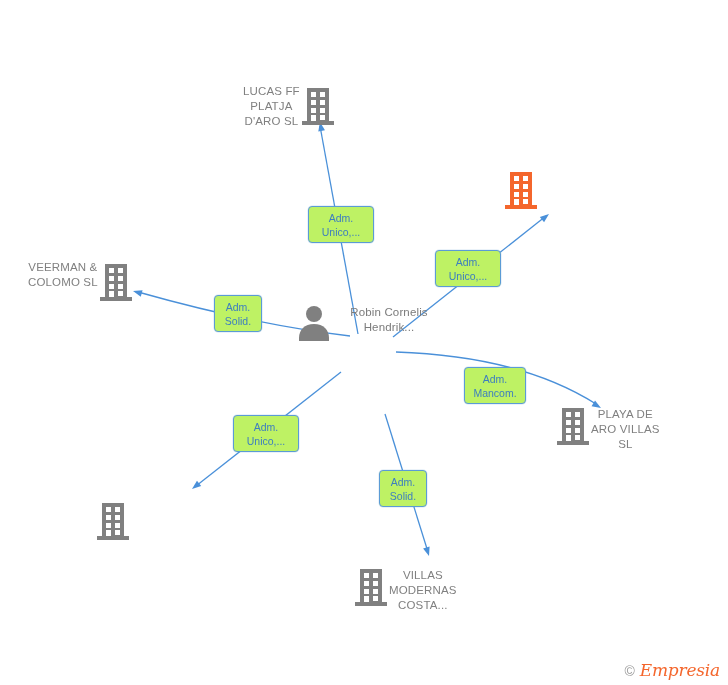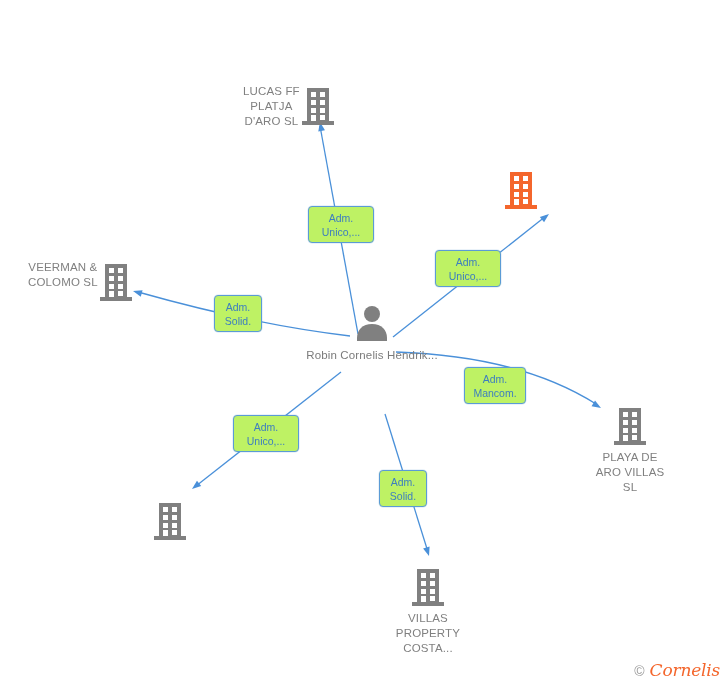--- a/index.html
+++ b/index.html
@@ -41,21 +41,21 @@
   }
   .node .glyph {
     display: block;
     height: 40px;
     line-height: 0;
   }
   .node .glyph svg { display: inline-block; vertical-align: top; }
   .node .caption { display: block; white-space: pre-line; }
   .node.label-above .caption { order: -1; }
   .node.label-above { display: flex; flex-direction: row; }
-  .node.label-below { display: flex; flex-direction: column; }
+  .node.label-below { display: flex; flex-direction: row; }
   .node.label-above .glyph { margin-top: 3px; }
   .node.label-below .glyph { margin-bottom: 3px; }
 
   .node.person .caption { color: #7b7b7b; }
 
   
   .edge-label {
     position: absolute;
     box-sizing: border-box;
     background: #bef264;
@@ -224,21 +224,21 @@
               <rect x="20" y="5" width="5" height="5"></rect>
               <rect x="11" y="13" width="5" height="5"></rect>
               <rect x="20" y="13" width="5" height="5"></rect>
               <rect x="11" y="21" width="5" height="5"></rect>
               <rect x="20" y="21" width="5" height="5"></rect>
               <rect x="11" y="28" width="5" height="6"></rect>
               <rect x="20" y="28" width="5" height="5"></rect>
             </g>
           </svg></span>
         <span class="caption">VILLAS
-PROPERTY
+MODERNAS
 COSTA...</span>
       </div>
       <div class="node label-below person" style="left: 372px; top: 305px;">
         <span class="glyph"><svg width="34" height="36" viewBox="0 0 34 36" xmlns="http://www.w3.org/2000/svg">
             <g fill="#808080">
               <circle cx="17" cy="9" r="8"></circle>
               <path d="M17 19 C7.5 19 2 25 2 33 L2 36 L32 36 L32 33 C32 25 26.5 19 17 19 Z"></path>
             </g>
           </svg></span>
         <span class="caption">Robin Cornelis Hendrik...</span>
@@ -252,16 +252,16 @@
       <div class="edge-label" style="left: 464px; top: 367px; width: 62px; height: 37px;">Adm.
 Mancom.</div>
       <div class="edge-label" style="left: 233px; top: 415px; width: 66px; height: 37px;">Adm.
 Unico,...</div>
       <div class="edge-label" style="left: 379px; top: 470px; width: 48px; height: 37px;">Adm.
 Solid.</div>
     </div>
 
   <div id="watermark">
     <span class="copy">©</span>
-    <span class="brand">Cornelis</span>
+    <span class="brand">Empresia</span>
   </div>
 
 </div>
 
 </body></html>

